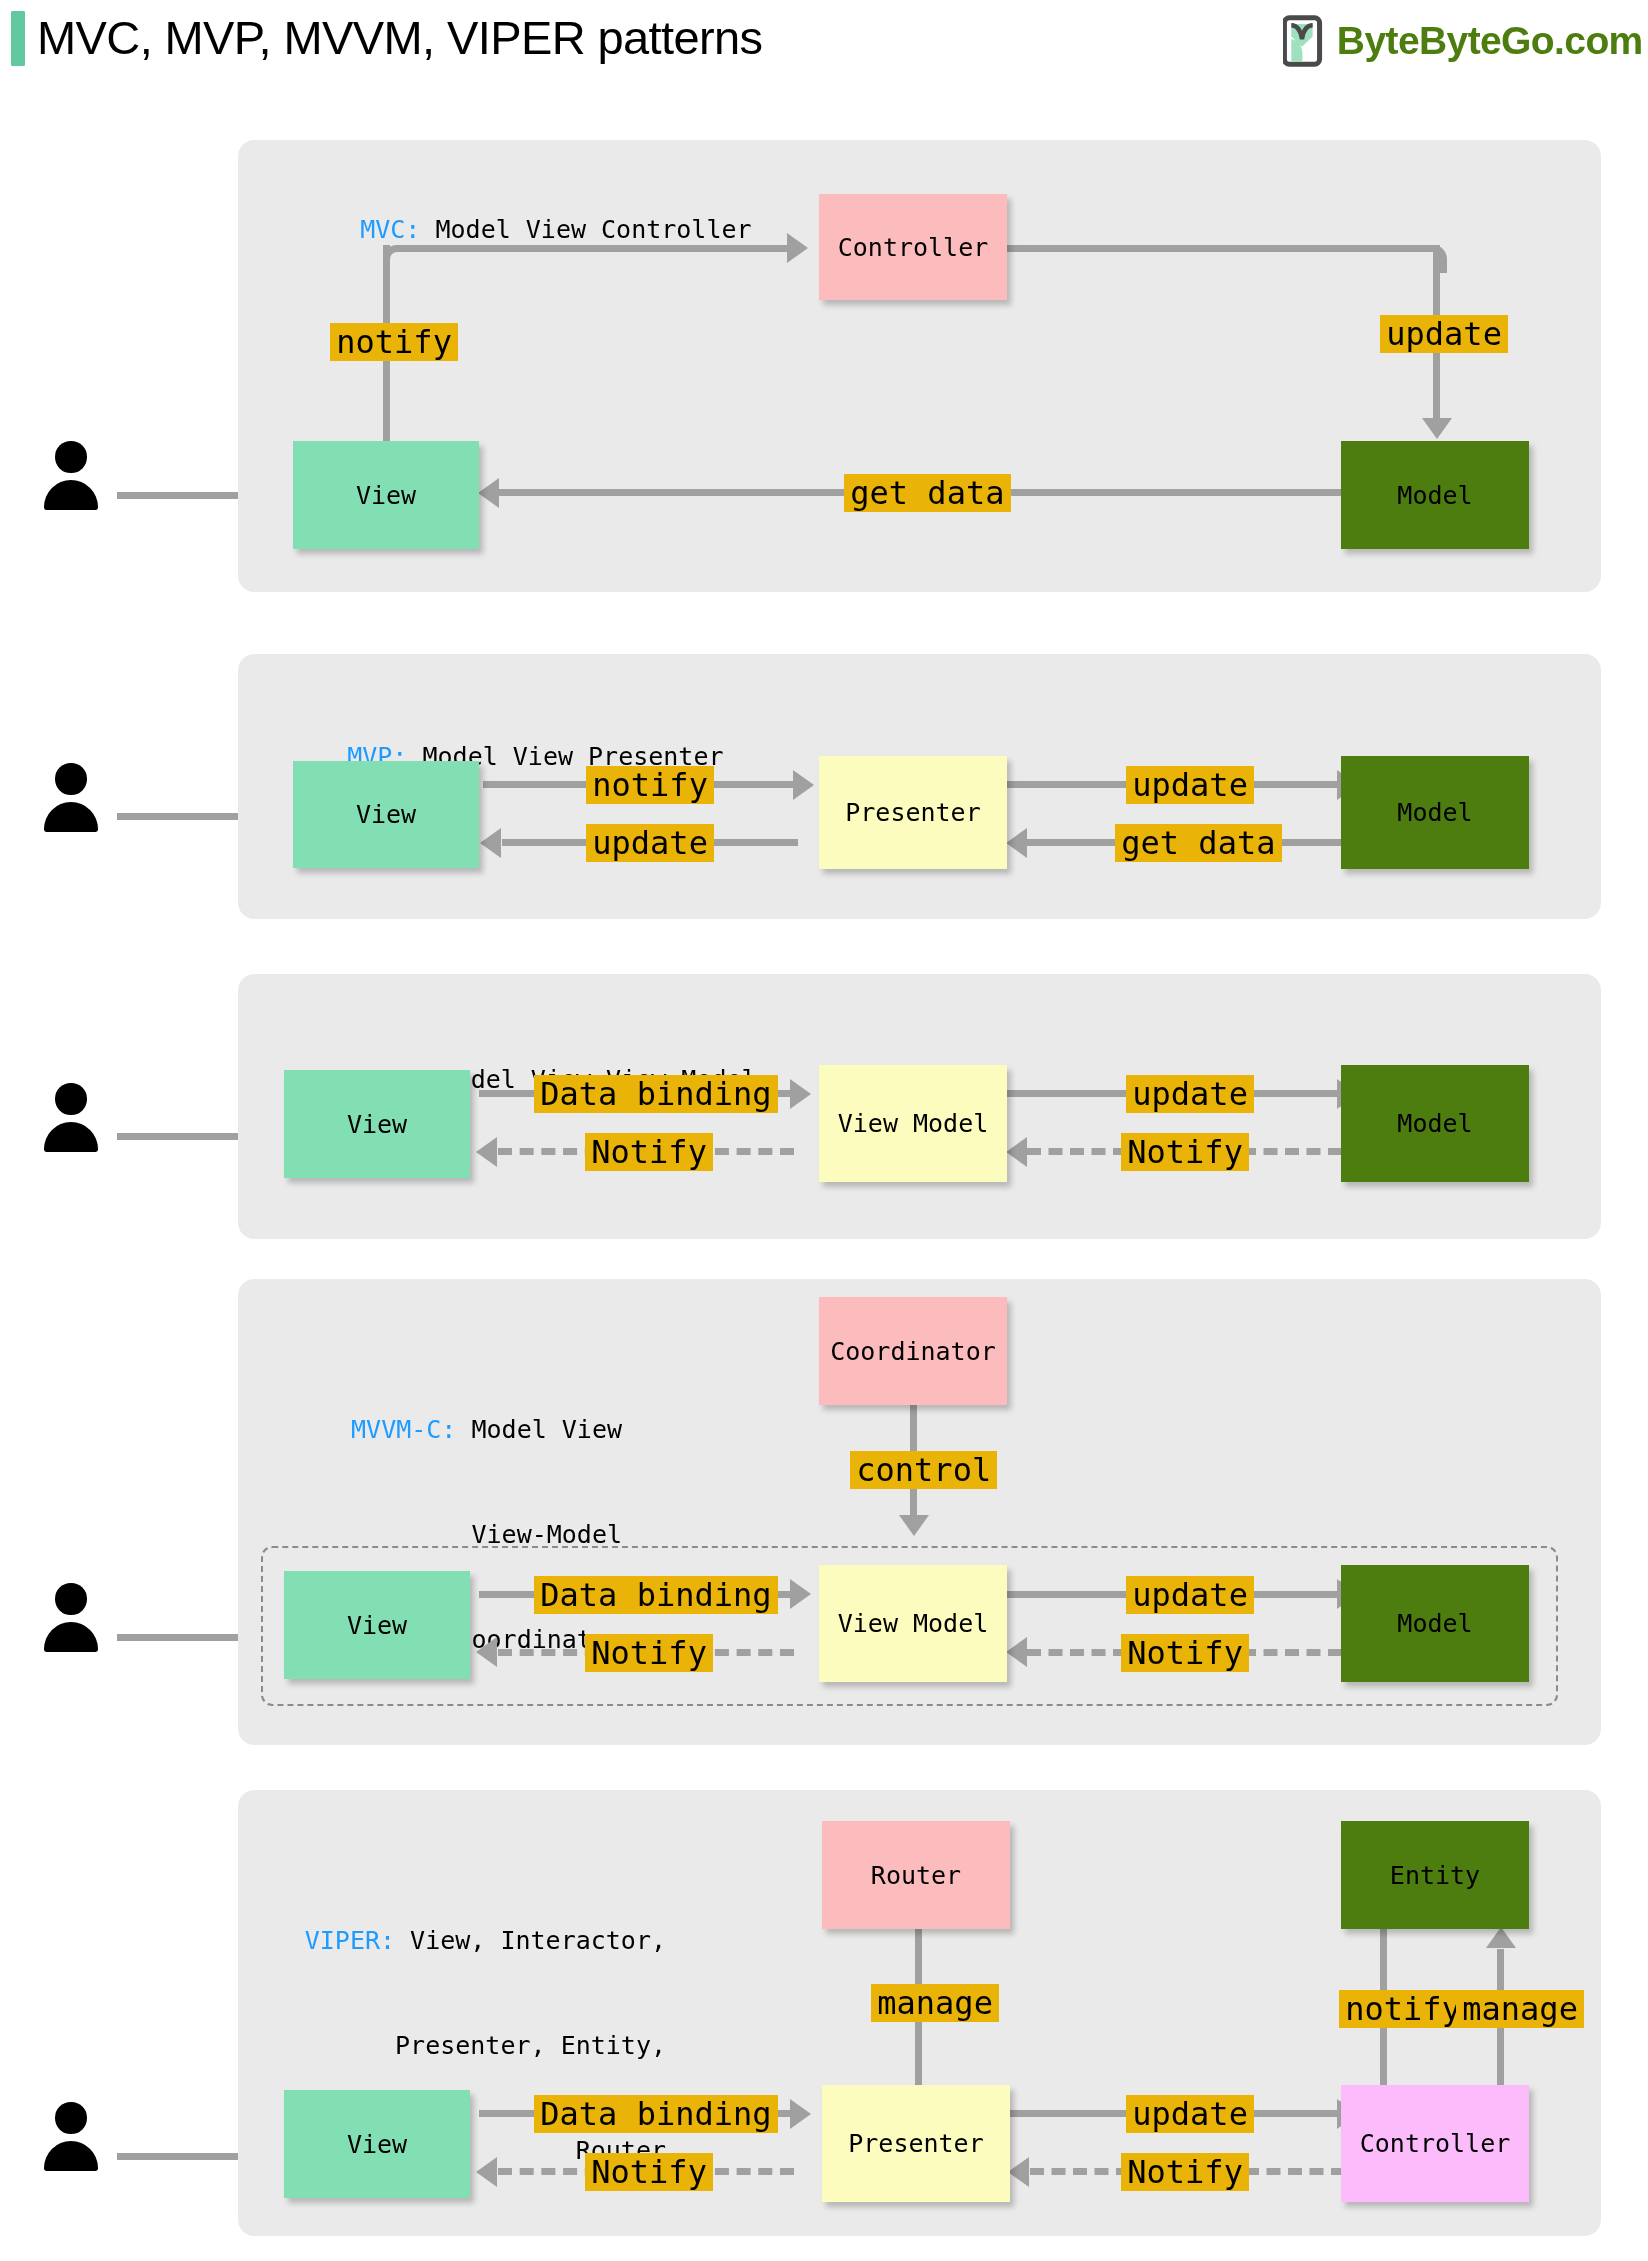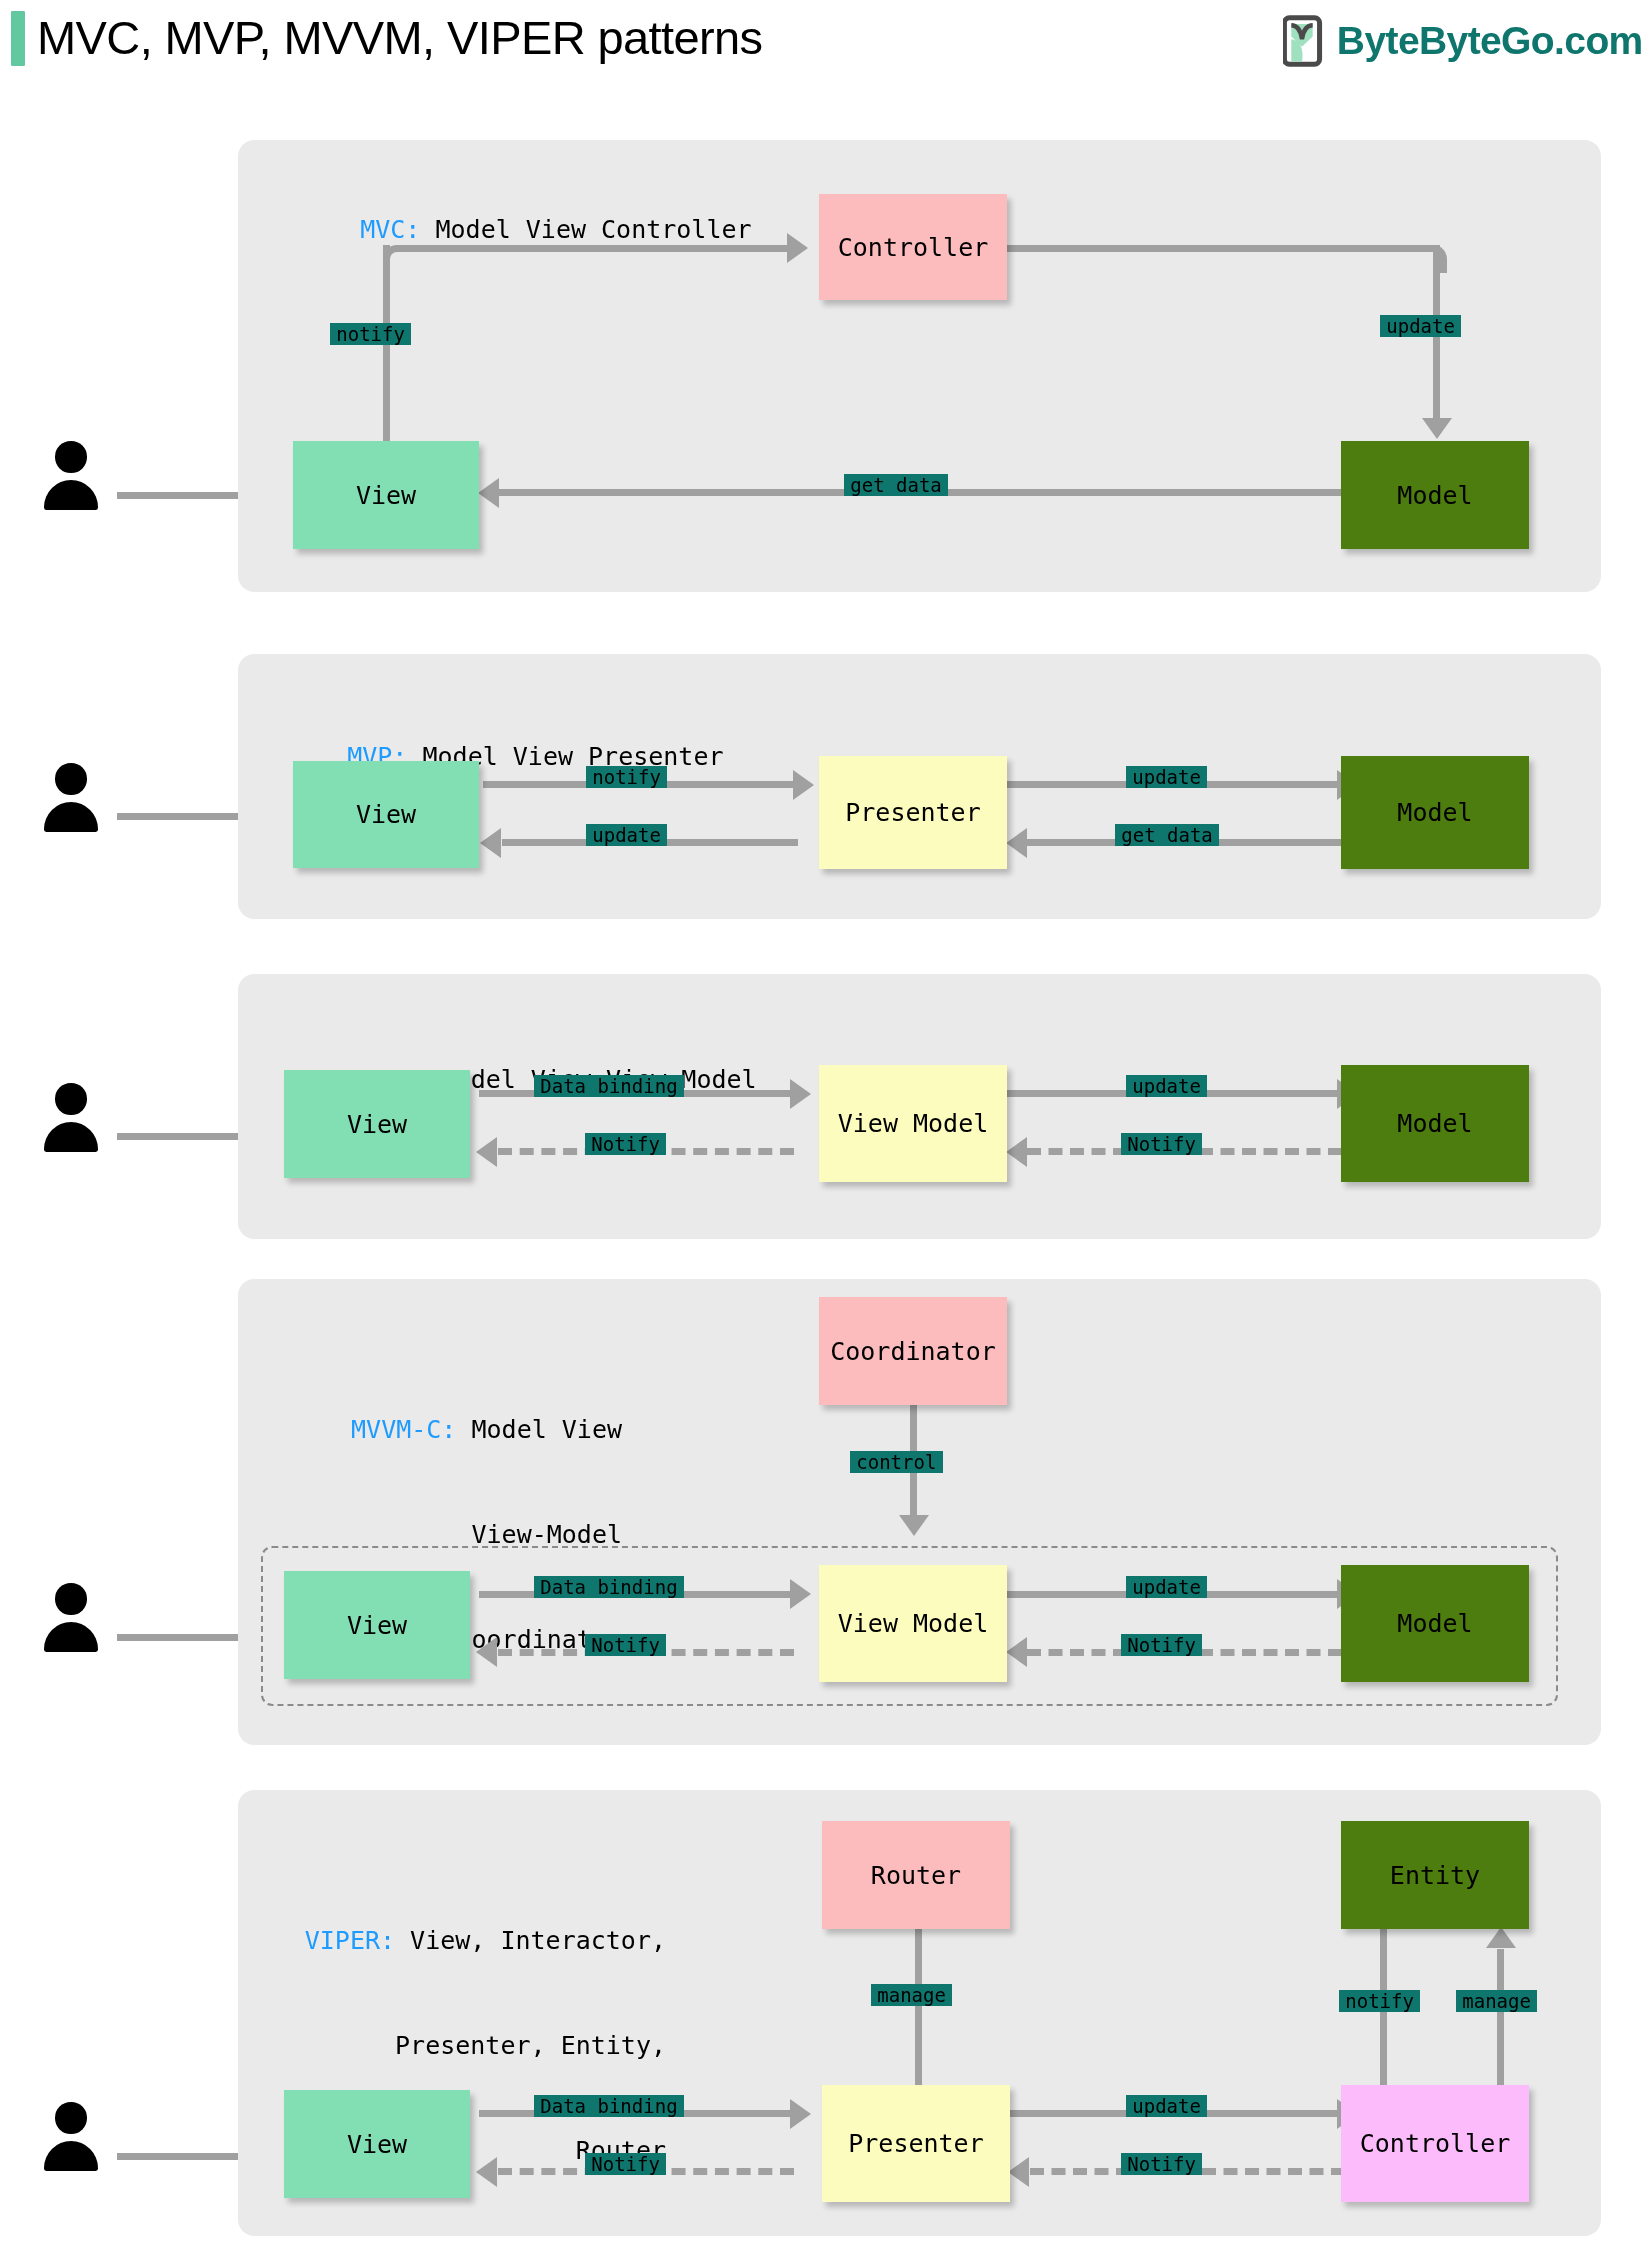--- a/index.html
+++ b/index.html
@@ -12,21 +12,21 @@
   #accent-bar{position:absolute;left:11.3px;top:11.3px;width:14px;height:55px;background:#62c8a0;border-radius:1.3px;}
   #page-title{
     position:absolute;left:37px;top:8.8px;height:58px;line-height:58px;
     font-family:"Liberation Sans","DejaVu Sans",sans-serif;
     font-size:47px;color:#000;white-space:nowrap;letter-spacing:-0.6px;
   }
   #brand{position:absolute;right:6.3px;top:14px;height:54px;display:flex;align-items:center;gap:11.3px;}
   #brand-logo{width:43px;height:54px;position:relative;}
   #brand-text{
     font-family:"Liberation Sans","DejaVu Sans",sans-serif;
-    font-size:39px;font-weight:bold;color:#0f766e;letter-spacing:-0.6px;white-space:nowrap;
+    font-size:39px;font-weight:bold;color:#4d7c0f;letter-spacing:-0.6px;white-space:nowrap;
   }
   
   .panel{position:absolute;left:238px;width:1363px;background:#eaeaea;border-radius:16.4px;}
   .panel-title{
     position:absolute;font-size:25px;line-height:35px;color:#000;white-space:pre;
   }
   .panel-title .tag{color:#1e9bff;}
   .ttl-right{text-align:right;}
   
   .node{
@@ -49,21 +49,21 @@
   .vline{position:absolute;width:7px;background:#a0a0a0;}
   .hline.dash{
     background:none;border-top:7px dashed #a0a0a0;height:0;
   }
   .arr{position:absolute;width:0;height:0;}
   .arr-r{border-top:15px solid transparent;border-bottom:15px solid transparent;border-left:21.4px solid #a0a0a0;}
   .arr-l{border-top:15px solid transparent;border-bottom:15px solid transparent;border-right:21.4px solid #a0a0a0;}
   .arr-d{border-left:15px solid transparent;border-right:15px solid transparent;border-top:21.4px solid #a0a0a0;}
   .arr-u{border-left:15px solid transparent;border-right:15px solid transparent;border-bottom:21.4px solid #a0a0a0;}
   .elbow{position:absolute;border:7px solid #a0a0a0;}
-  .lbl{position:absolute;font-size:19px;color:#000;white-space:nowrap;background:#0f766e;padding:0 6.3px;}
+  .lbl{position:absolute;font-size:32px;color:#000;white-space:nowrap;background:#eab308;padding:0 6.3px;}
   .dashbox{position:absolute;border:2.5px dashed #8b8b8b;border-radius:11.3px;}
 </style>
 </head>
 <body>
 
 <div id="header">
   <div id="accent-bar"></div>
   <div id="page-title">MVC, MVP, MVVM, VIPER patterns</div>
   <div id="brand">
     <div id="brand-logo">

